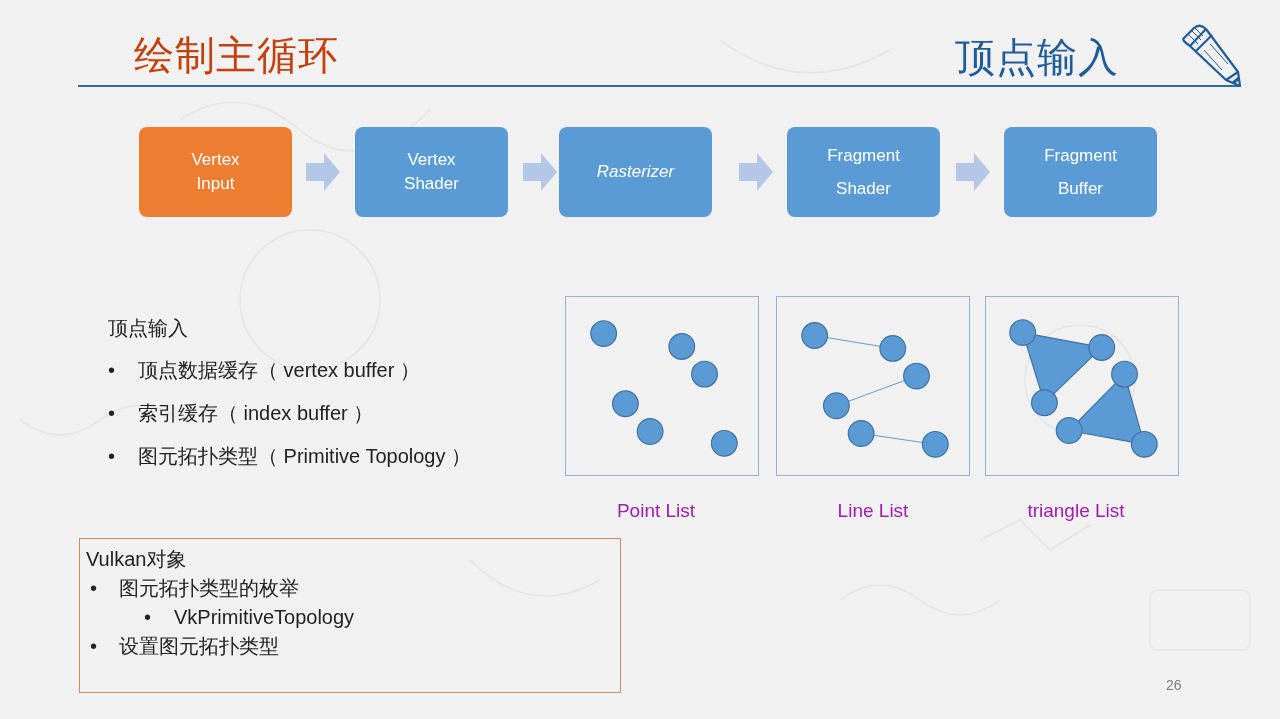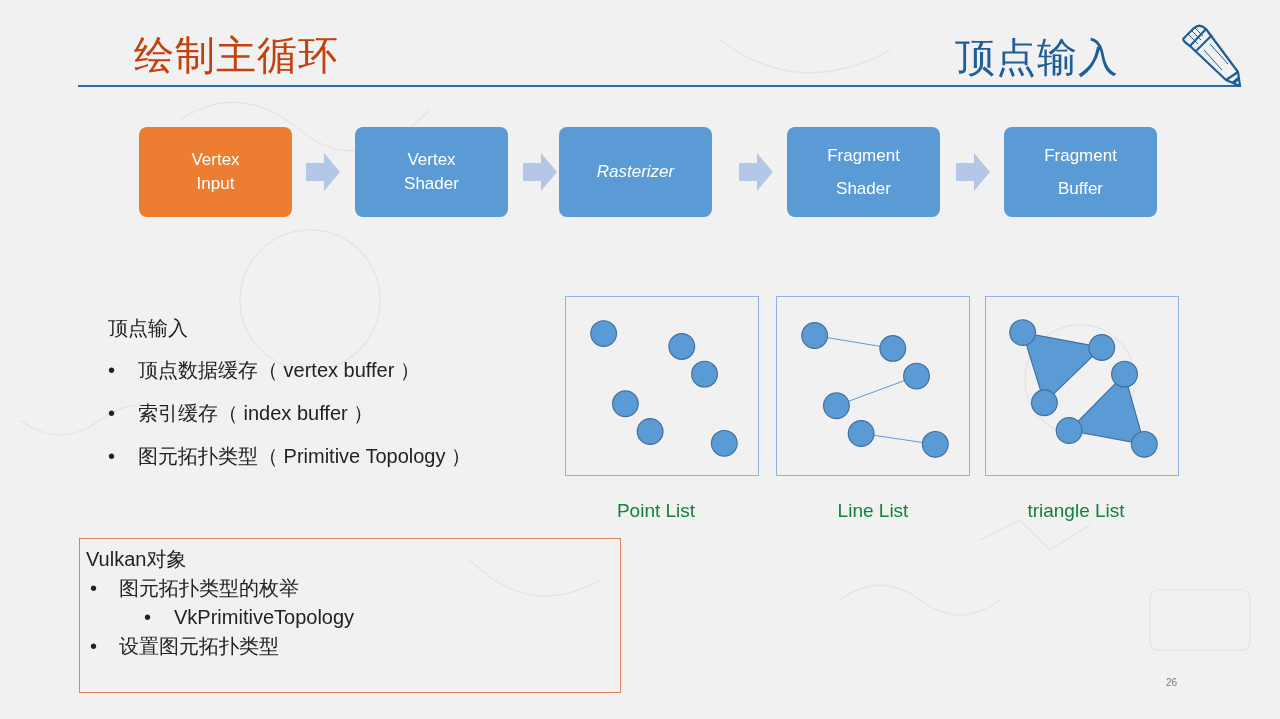--- a/index.html
+++ b/index.html
@@ -38,33 +38,33 @@
   .topo-heading { position: absolute; left: 108px; top: 315px; font-size: 20px; color: #222; }
   .bullets { position: absolute; left: 108px; top: 354px; margin: 0; padding: 0; list-style: none; }
   .bullets li { font-size: 20px; color: #222; height: 43px; line-height: 32px; display: flex; }
   .bullets .dot { width: 30px; display: inline-block; }
 
   .topo-box {
     position: absolute; top: 296px; width: 194px; height: 180px;
     border: 1.5px solid #8fb4e3; box-sizing: border-box;
   }
   .topo-box svg { position: absolute; left: 0; top: 0; width: 100%; height: 100%; }
-  .topo-label { position: absolute; top: 500px; font-size: 19px; color: #15803d; text-align: center; width: 194px; }
+  .topo-label { position: absolute; top: 500px; font-size: 19px; color: #a21caf; text-align: center; width: 194px; }
 
   .vk-box {
     position: absolute; left: 79px; top: 538px; width: 542px; height: 155px;
     border: 1.5px solid #d9875a; box-sizing: border-box;
     padding: 6px 0 0 6px; color: #222; font-size: 20px;
   }
   .vk-line { height: 29px; line-height: 29px; white-space: nowrap; }
   .vk-l1 { padding-left: 4px; }
   .vk-l1 .dot { display: inline-block; width: 29px; }
   .vk-l2 { padding-left: 58px; }
   .vk-l2 .dot { display: inline-block; width: 30px; }
-  .page-num { position: absolute; left: 1166px; top: 677px; font-size: 10px; color: #7b7b7b; }
+  .page-num { position: absolute; left: 1166px; top: 677px; font-size: 14px; color: #7b7b7b; }
 </style>
 </head>
 <body>
 
 <svg class="bgdeco" viewBox="0 0 1280 719">
   <g fill="none" stroke="#e4e5e7" stroke-width="1.5">
     <circle cx="310" cy="300" r="70"></circle>
     <path d="M180 120 q60 -40 120 10 t130 -20"></path>
     <path d="M720 40 q80 60 170 10"></path>
     <path d="M980 540 l40 -20 l30 30 l40 -25"></path>

